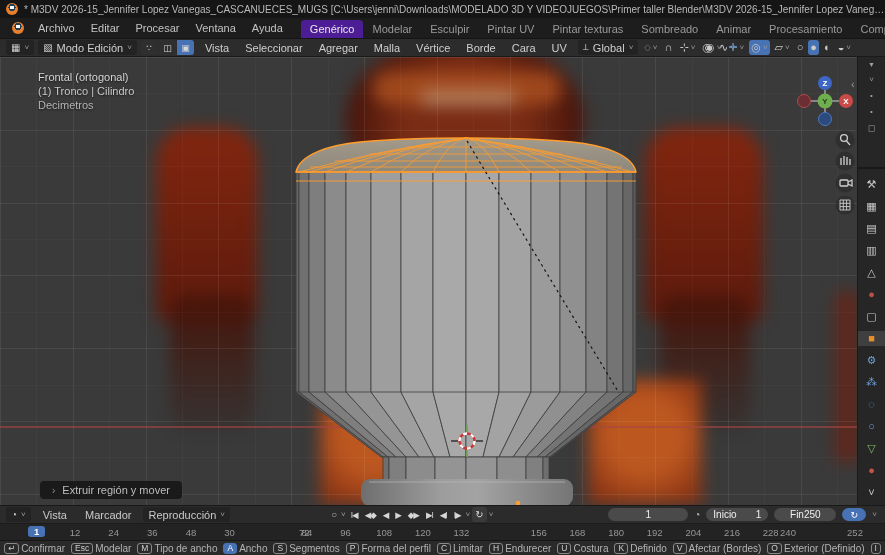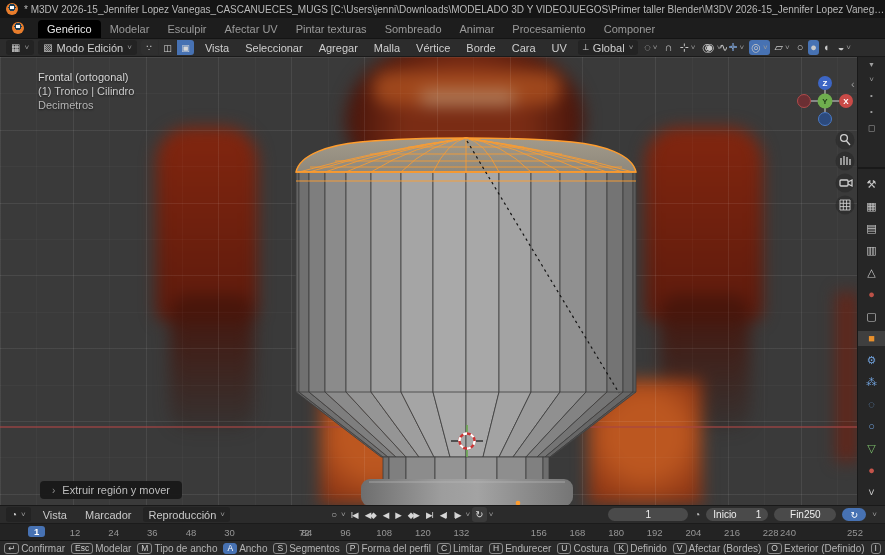--- a/index.html
+++ b/index.html
@@ -12,21 +12,21 @@
   .blender-logo { width:12px; height:12px; border-radius:50%;
     background:radial-gradient(circle at 50% 38%, #fff 0 2px, #1d4059 2px 3.6px, #e87d2c 3.6px 100%); flex:0 0 auto; }
   #title-text { white-space:nowrap; overflow:hidden; text-overflow:ellipsis; }
 
   
   #menubar { top:18px; height:21px; background:#1d1d1d; font-size:11px; color:#c3c3c3; padding-left:8px; gap:2px; border-bottom:1px solid #141414; }
   #menubar .menu { padding:2px 8px; border-radius:3px; cursor:default; }
   #menubar .logo-menu { display:flex; align-items:center; gap:3px; padding:2px 4px; }
   .tabs { display:flex; align-items:flex-end; height:100%; margin-left:8px; }
   .tab { padding:3px 9px 3px; font-size:11px; color:#9a9a9a; border-radius:4px 4px 0 0; white-space:nowrap; }
-  .tab.active { background:#000000; color:#e8e8e8; }
+  .tab.active { background:#4c1d95; color:#e8e8e8; }
 
   
   #toolheader { top:39px; height:18px; background:#2c2c2c; font-size:11px; color:#cfcfcf; gap:4px; padding-left:6px; border-bottom:1px solid #1a1a1a; }
   .widget { background:#232323; border-radius:3px; display:flex; align-items:center; gap:4px; padding:1px 5px; height:15px; }
   .chev { font-size:8px; color:#9a9a9a; }
   .selmode { display:flex; gap:1px; }
   .selmode span { width:17px; height:15px; display:flex; align-items:center; justify-content:center; background:#2f2f2f; font-size:9px; color:#d8d8d8; }
   .selmode span:first-child { border-radius:3px 0 0 3px; }
   .selmode span:last-child { border-radius:0 3px 3px 0; }
   .selmode .on { background:#4772b3; }
@@ -88,25 +88,32 @@
 
 <div class="bar" id="titlebar">
   <span class="blender-logo"></span>
   <span id="title-text">* M3DV 2026-15_Jennifer Lopez Vanegas_CASCANUECES_MUGS [C:\Users\jenni\Downloads\MODELADO 3D Y VIDEOJUEGOS\Primer taller Blender\M3DV 2026-15_Jennifer Lopez Vanegas_CASCANUECES_MUGS.blend] - Blender 5.0.1</span>
 </div>
 
 <div class="bar" id="menubar">
   <span class="logo-menu">
     <span class="blender-logo"></span>
   </span>
+  <span id="menubar-menus" style="display:flex">
+      <span class="menu">Archivo</span>
+      <span class="menu">Editar</span>
+      <span class="menu">Procesar</span>
+      <span class="menu">Ventana</span>
+      <span class="menu">Ayuda</span>
+    </span>
   <span class="tabs" id="workspace-tabs">
       <span class="tab active">Genérico</span>
       <span class="tab">Modelar</span>
       <span class="tab">Esculpir</span>
-      <span class="tab">Afectar UV</span>
+      <span class="tab">Pintar UV</span>
       <span class="tab">Pintar texturas</span>
       <span class="tab">Sombreado</span>
       <span class="tab">Animar</span>
       <span class="tab">Procesamiento</span>
       <span class="tab">Componer</span>
     </span>
 
 </div>
 
 <div class="bar" id="toolheader">

